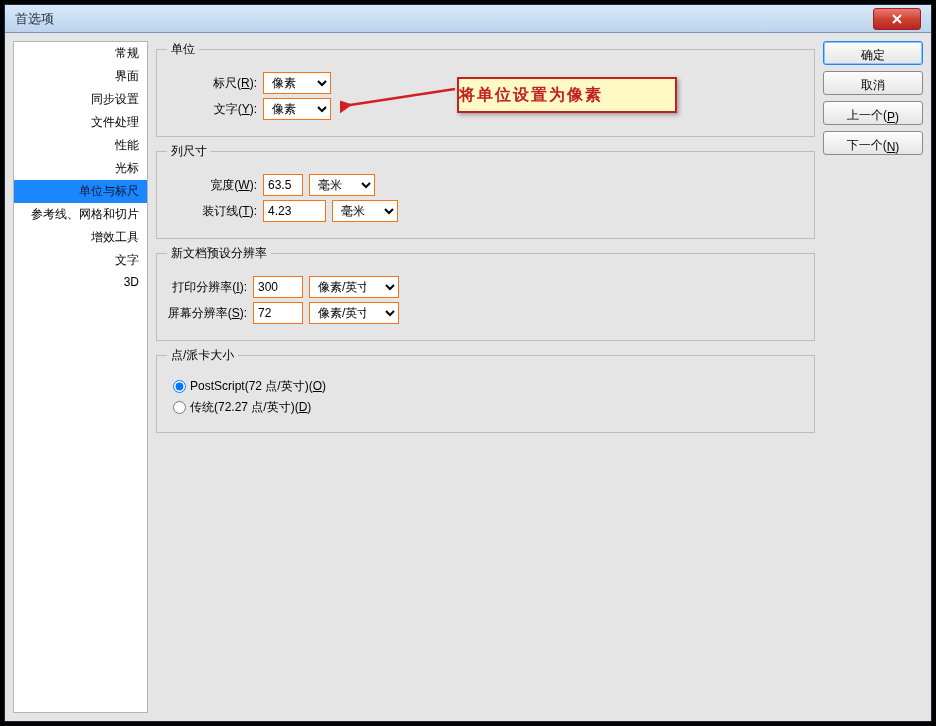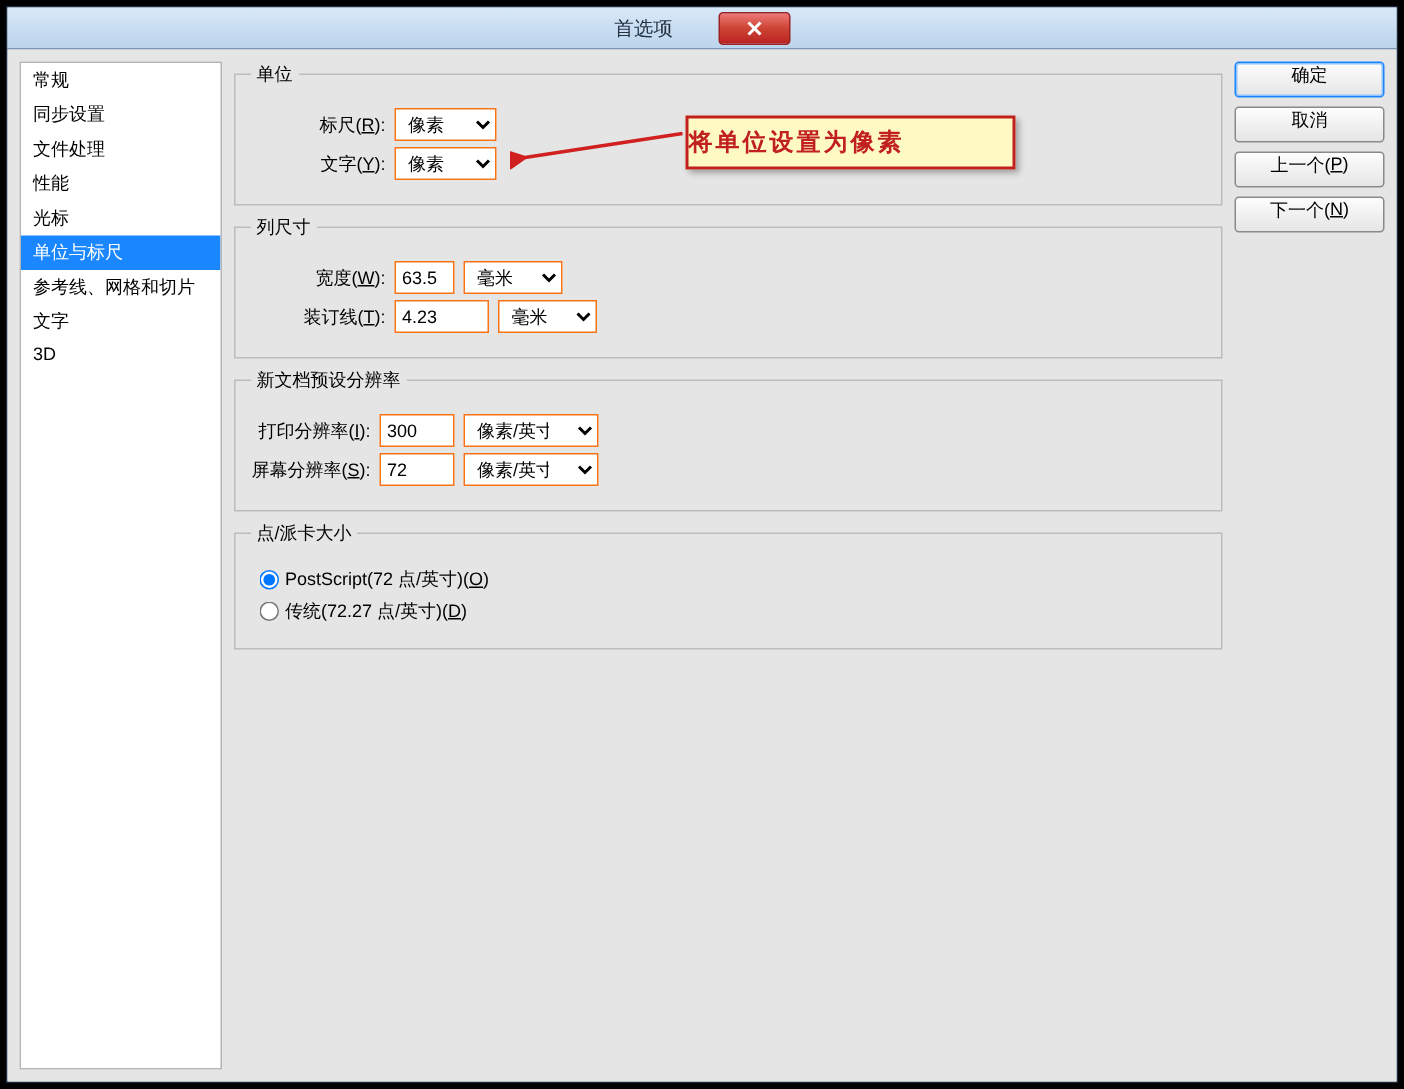--- a/index.html
+++ b/index.html
@@ -17,21 +17,21 @@
     border: 1px solid #1a2a40;
     background: #e5e5e5;
     box-shadow: 0 0 6px rgba(0,0,0,0.8);
   }
   .titlebar {
     height: 28px;
     background: linear-gradient(#d8e8f8, #bcd4ec);
     border-bottom: 1px solid #7a95b0;
     display: flex;
     align-items: center;
-    justify-content: center;
+    justify-content: space-between;
     padding: 0 4px 0 10px;
     gap: 30px;
   }
   .titlebar-title { color: #223344; font-size: 13px; }
   .close-btn {
     width: 48px;
     height: 22px;
     margin-right: 6px;
     background: linear-gradient(#e77,#c43,#b22);
     border: 1px solid #922;
@@ -54,24 +54,25 @@
   .sidebar {
     width: 135px;
     background: #fff;
     border: 1px solid #b5b5b5;
     overflow: auto;
   }
   .sidebar-item {
     padding: 3px 8px;
     cursor: pointer;
     white-space: nowrap;
+    text-align: right;
   }
   .sidebar-item.selected {
     background: #1a86ff;
-    color: #ffffff;
+    color: #0f172a;
   }
   .center {
     flex: 1;
     display: flex;
     flex-direction: column;
     gap: 6px;
   }
   fieldset {
     border: 1px solid #bcbcbc;
     padding: 10px 10px 12px 10px;
@@ -111,21 +112,21 @@
     flex-direction: column;
     gap: 6px;
   }
   .btn {
     height: 24px;
     border: 1px solid #8a8a8a;
     background: linear-gradient(#fdfdfd,#e5e5e5);
     border-radius: 3px;
     cursor: pointer;
     display: flex;
-    align-items: flex-start;
+    align-items: flex-end;
     justify-content: center;
   }
   .btn.primary {
     border: 1px solid #1a86ff;
     box-shadow: 0 0 0 1px #8fc4ff inset;
   }
   .annotation {
     position: absolute;
     top: 72px;
     left: 452px;
@@ -158,26 +159,28 @@
       <svg viewBox="0 0 14 10">
         <line x1="3" y1="1" x2="11" y2="9" stroke="#fff" stroke-width="2"></line>
         <line x1="11" y1="1" x2="3" y2="9" stroke="#fff" stroke-width="2"></line>
       </svg>
     </div>
   </div>
 
   <div class="body">
     <div class="sidebar" id="sidebar">
         <div class="sidebar-item">常规</div>
+        <div class="sidebar-item">界面</div>
         <div class="sidebar-item">同步设置</div>
         <div class="sidebar-item">文件处理</div>
         <div class="sidebar-item">性能</div>
         <div class="sidebar-item">光标</div>
         <div class="sidebar-item selected">单位与标尺</div>
         <div class="sidebar-item">参考线、网格和切片</div>
+        <div class="sidebar-item">增效工具</div>
         <div class="sidebar-item">文字</div>
         <div class="sidebar-item">3D</div>
       </div>
 
     <div class="center">
 
       <fieldset>
         <legend>单位</legend>
         <div class="row">
           <span class="row-label">

